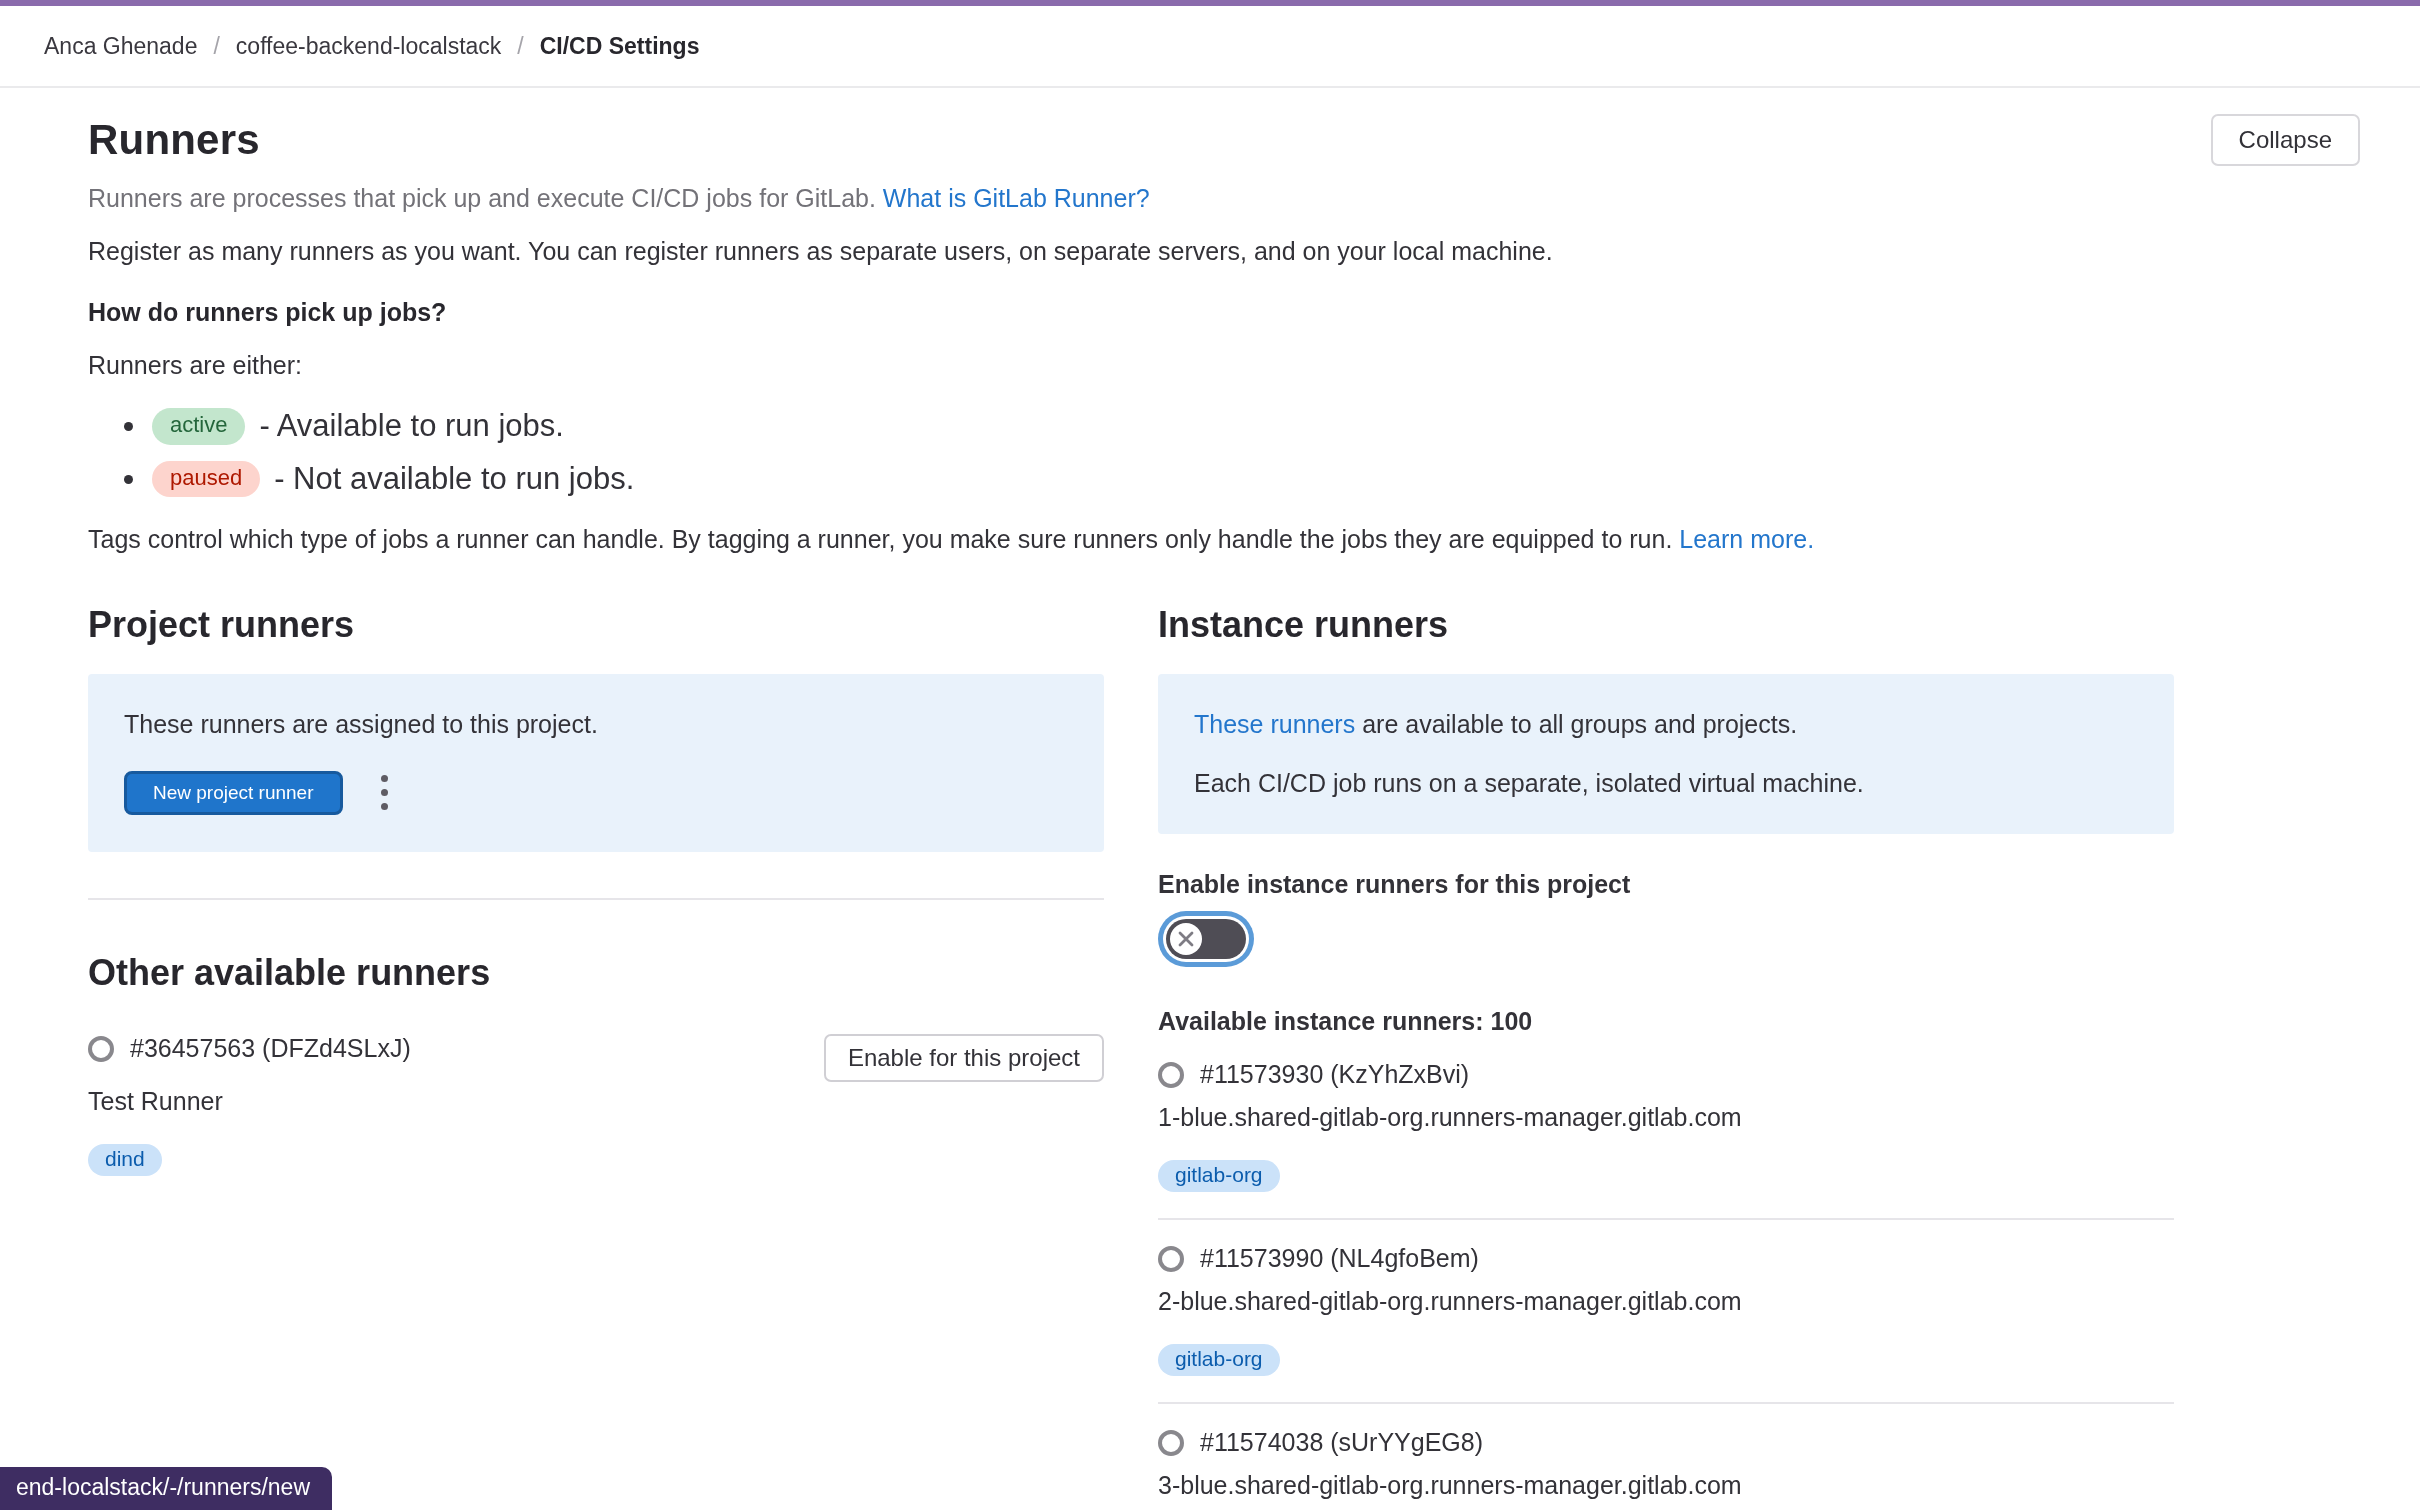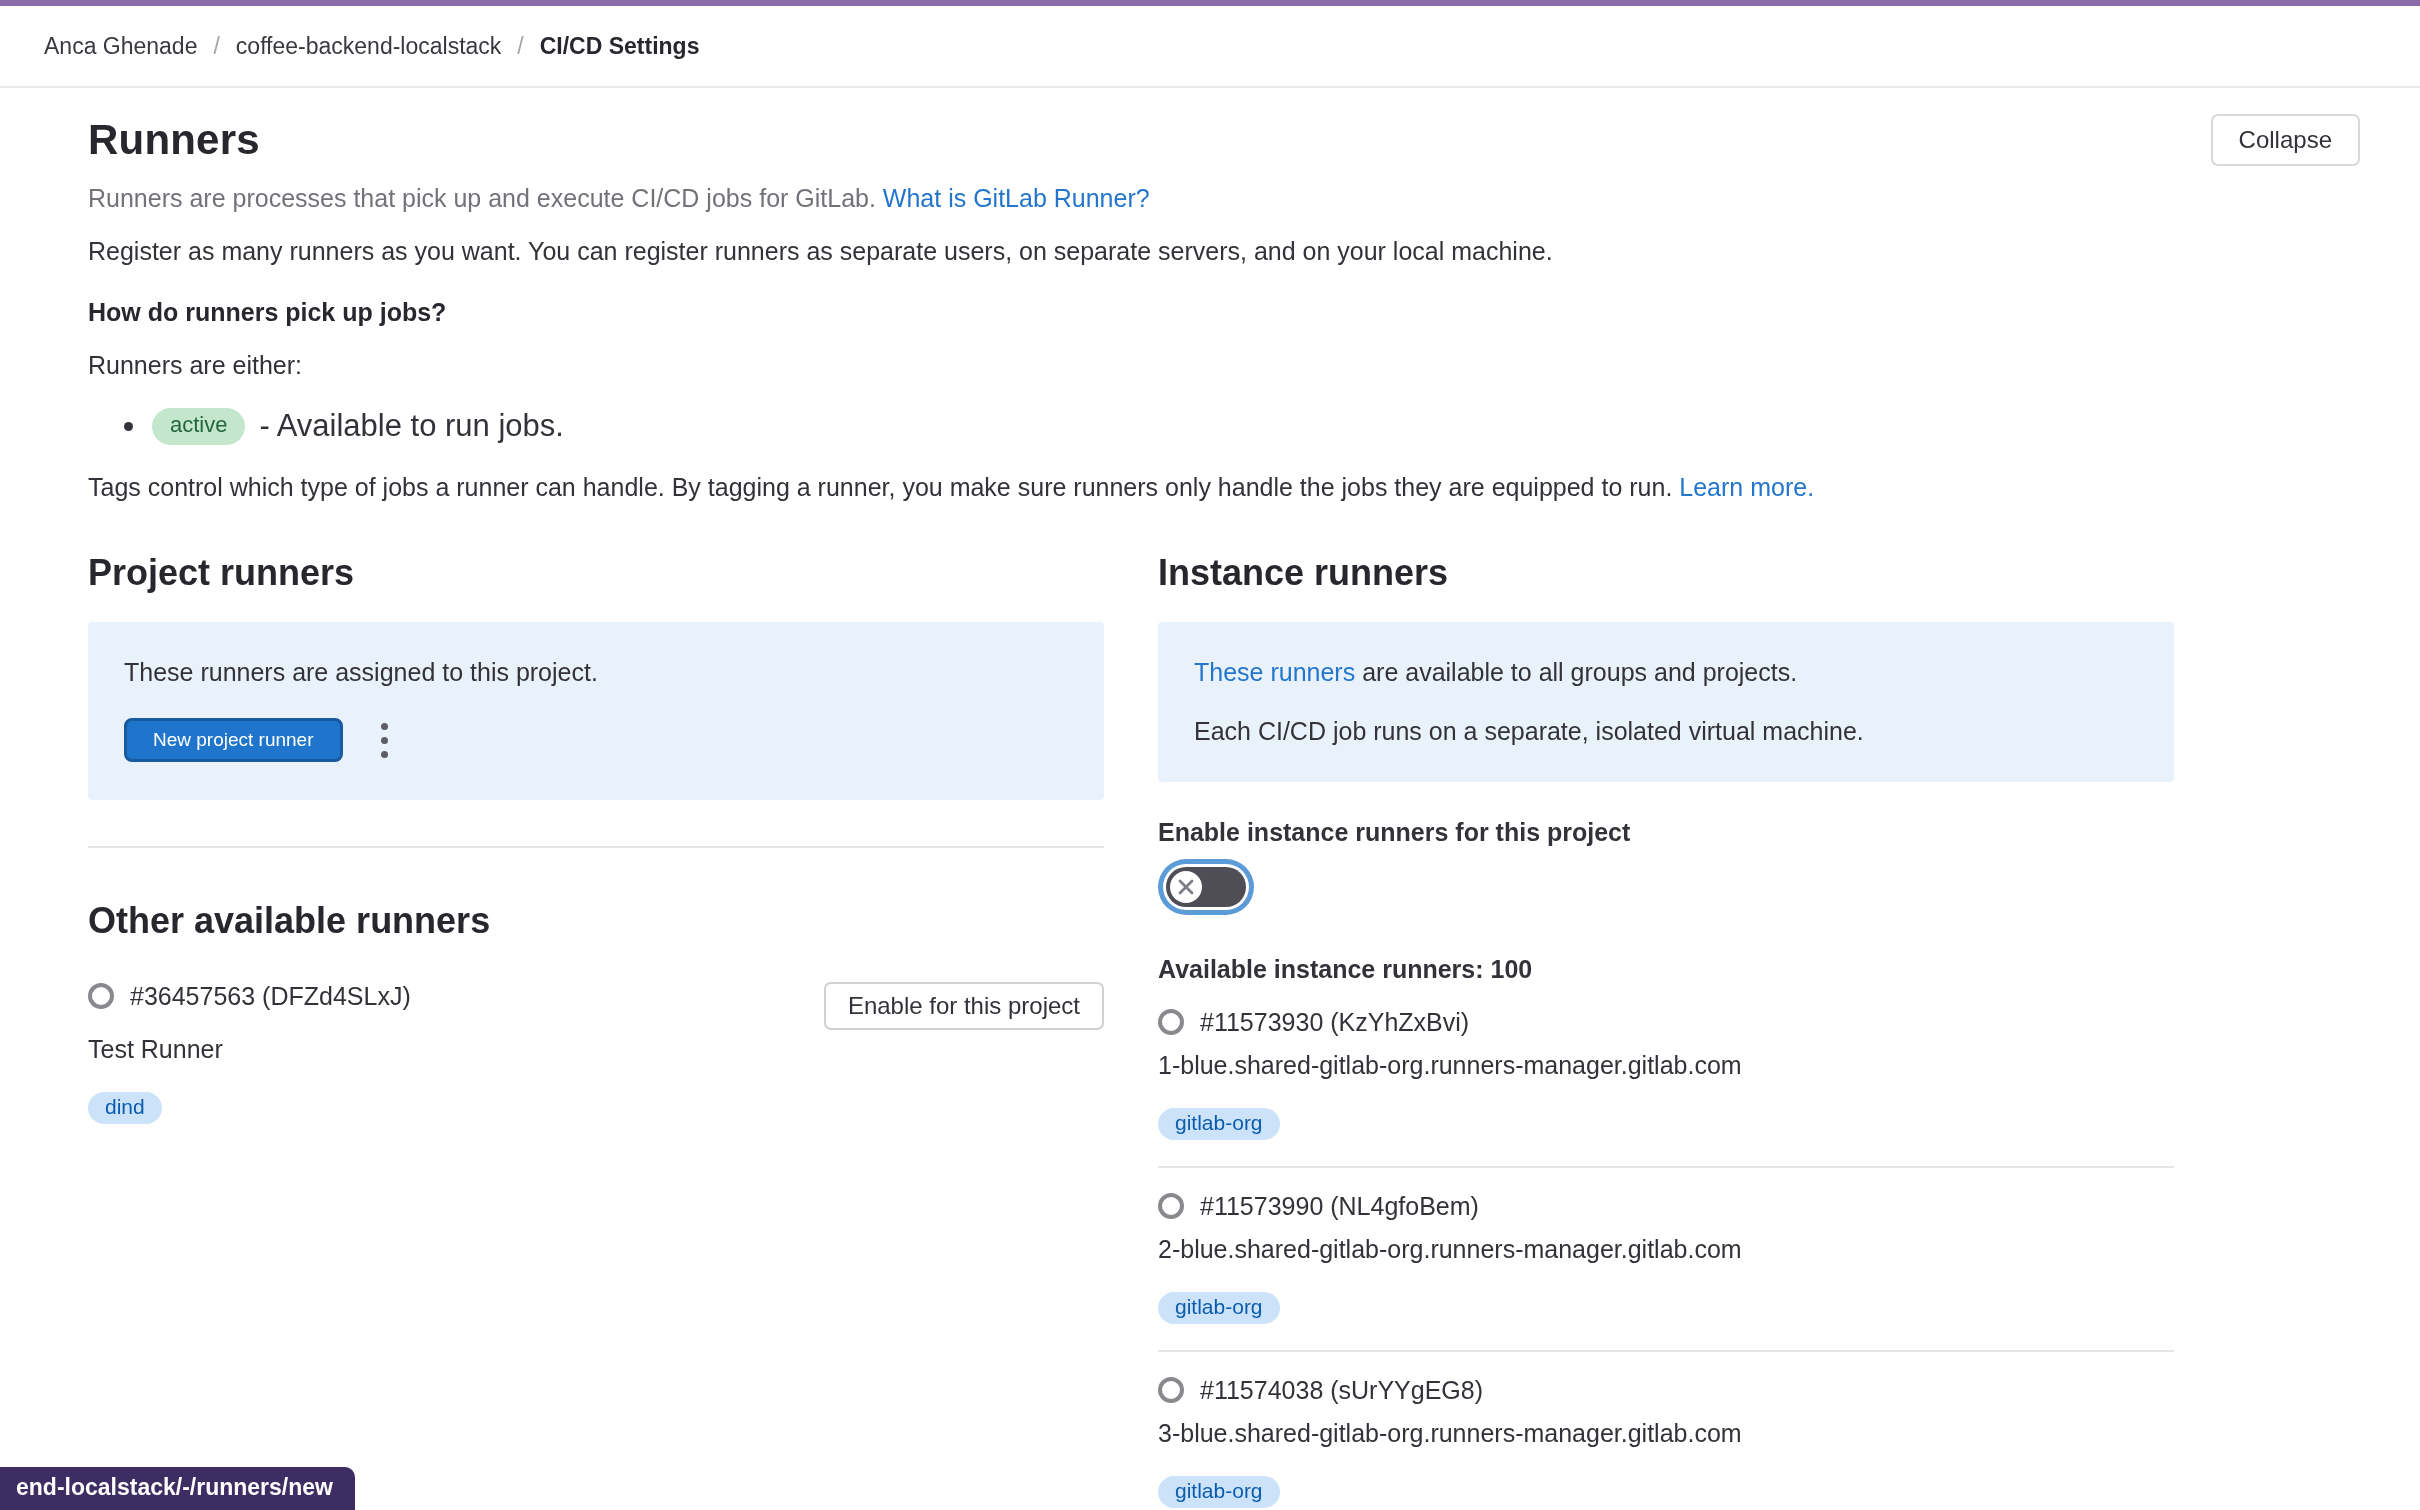--- a/index.html
+++ b/index.html
@@ -109,21 +109,20 @@
 
   .irun { padding-top: 24px; }
   .irun-url { margin-top: 14px; font-size: 25px; color: #333238; }
   hr.row-divider { border: none; border-top: 2px solid #e6e5e9; margin-top: 26px; }
 
   .status-bar {
     position: fixed; left: 0; bottom: 0;
     background: #3e2d62; color: #ffffff;
     font-size: 23px; padding: 7px 22px 9px 16px;
     border-top-right-radius: 10px;
-    font-weight: bold;
   }
 </style>
 </head>
 <body>
 
 <div class="topbar"></div>
 
 <header class="breadcrumb-bar">
   <nav class="breadcrumb">
     <a class="crumb">Anca Ghenade</a>
@@ -149,20 +148,24 @@
   <p class="body-text">Register as many runners as you want. You can register runners as separate users, on separate servers, and on your local machine.</p>
 
   <h3 class="sub-bold">How do runners pick up jobs?</h3>
 
   <p class="either">Runners are either:</p>
 
   <ul class="badge-list">
     <li>
       <span class="badge badge-success">active</span>
       <span class="badge-desc">- Available to run jobs.</span>
+    </li>
+    <li>
+      <span class="badge badge-danger">paused</span>
+      <span class="badge-desc">- Not available to run jobs.</span>
     </li>
   </ul>
 
   <p class="tags-line">
     <span>Tags control which type of jobs a runner can handle. By tagging a runner, you make sure runners only handle the jobs they are equipped to run.</span>
     <a class="link">Learn more.</a>
   </p>
 
   <div class="columns">
 

